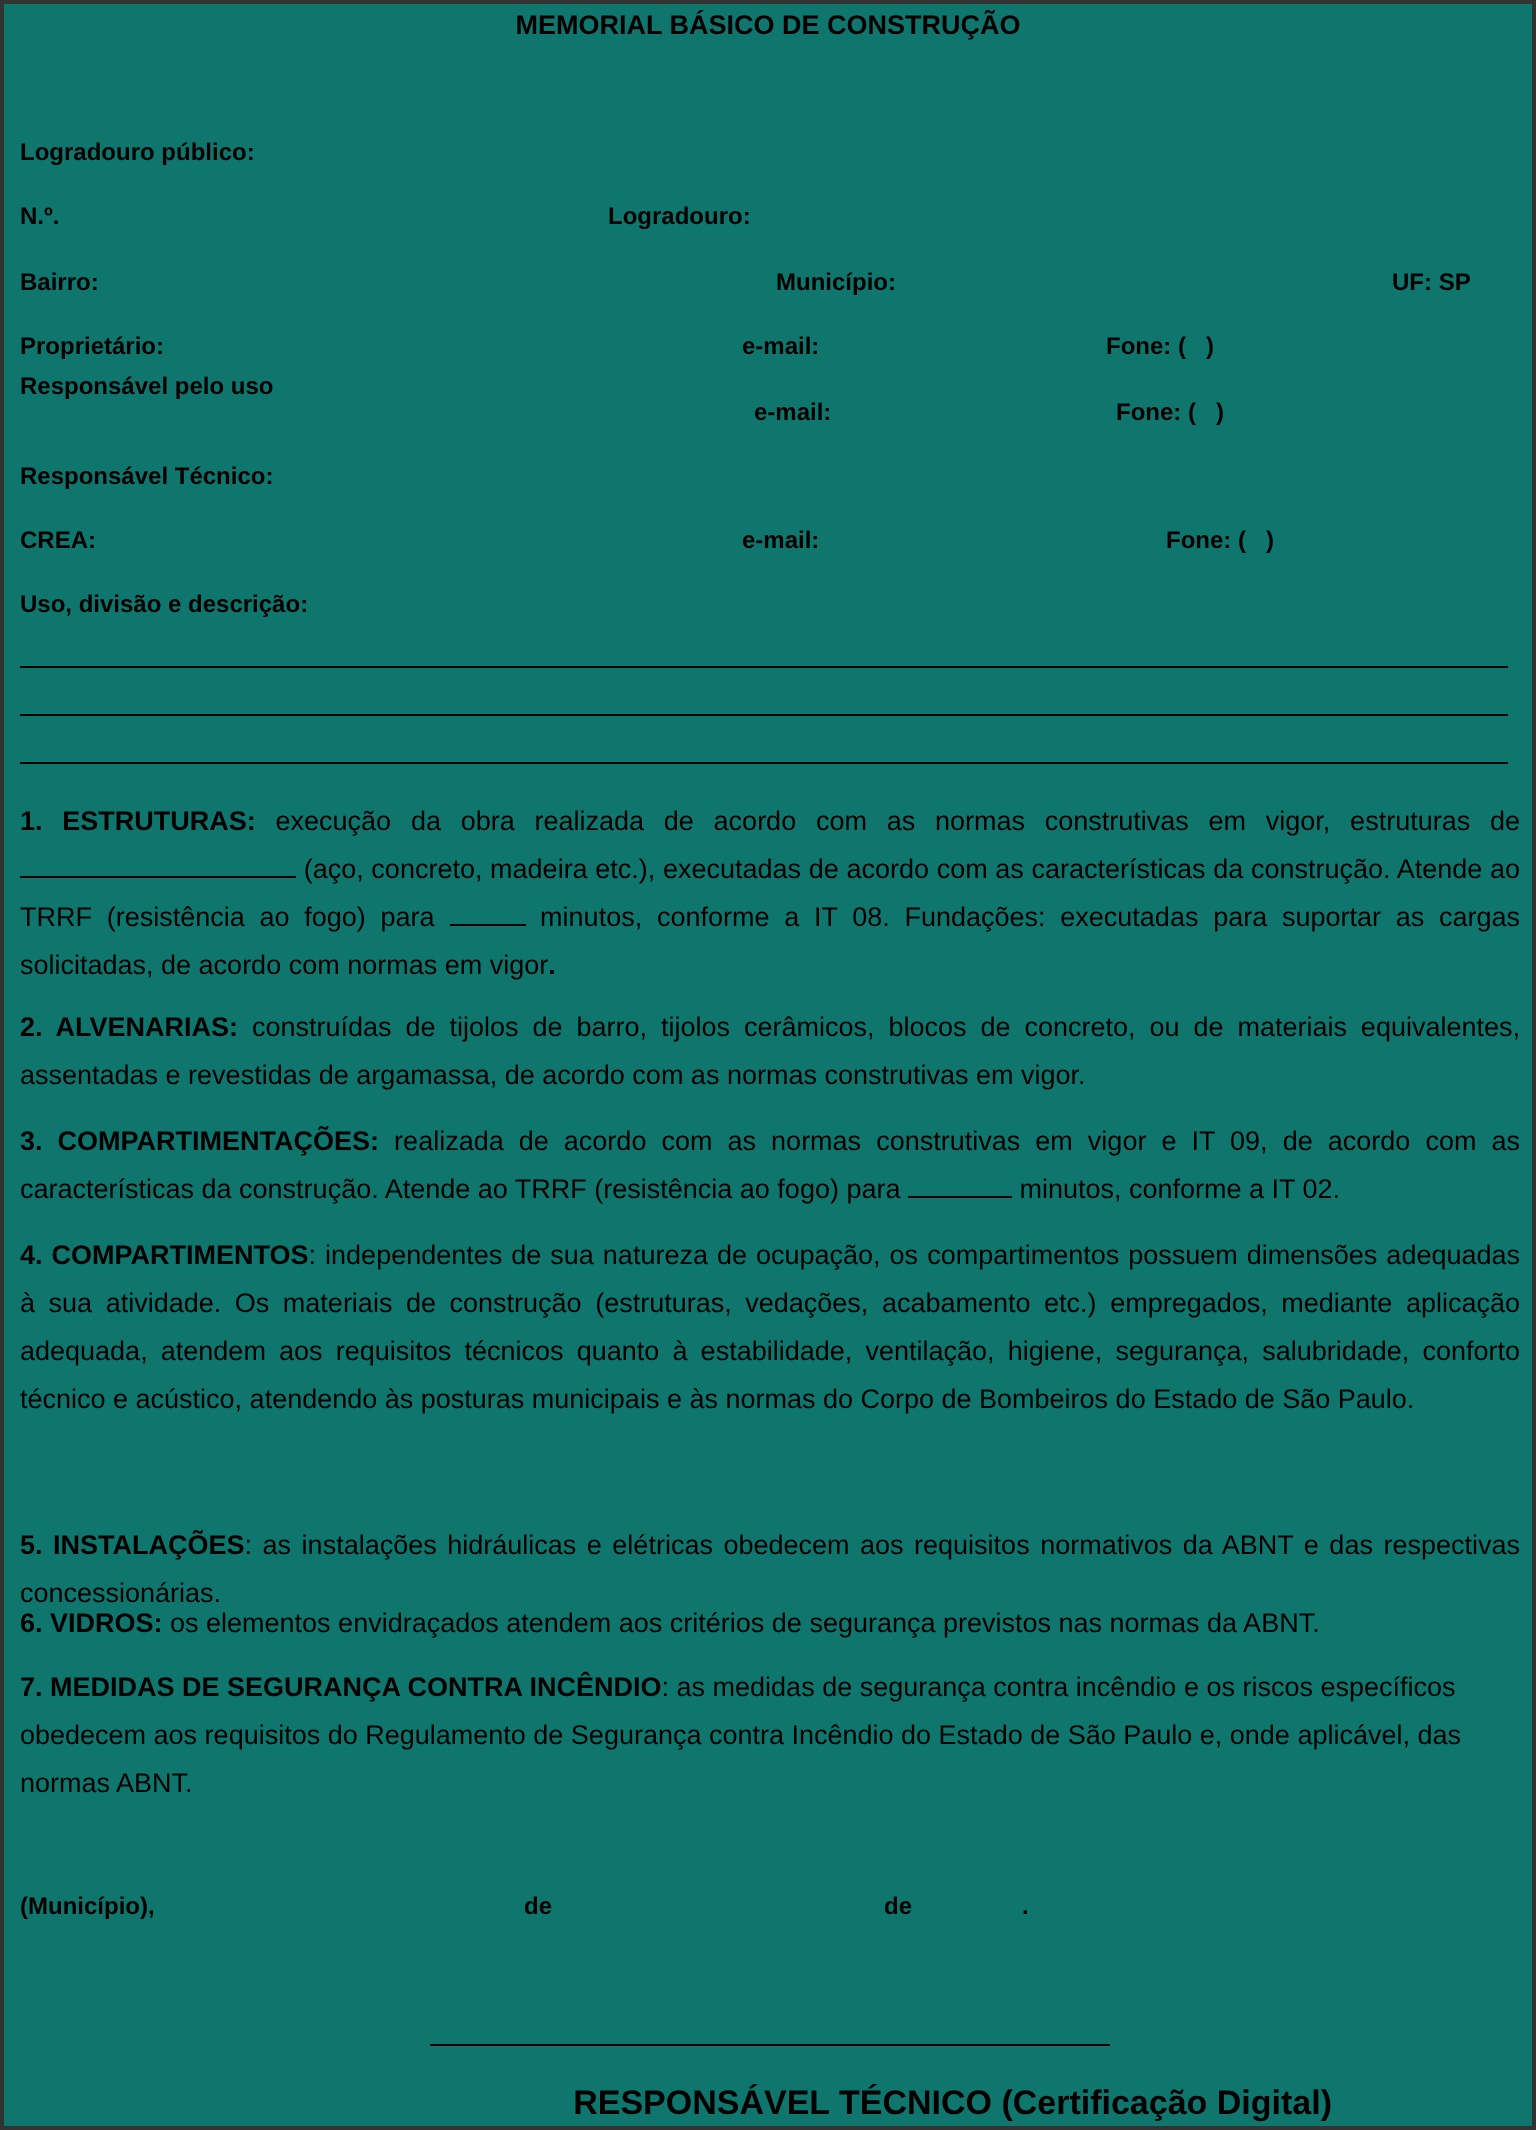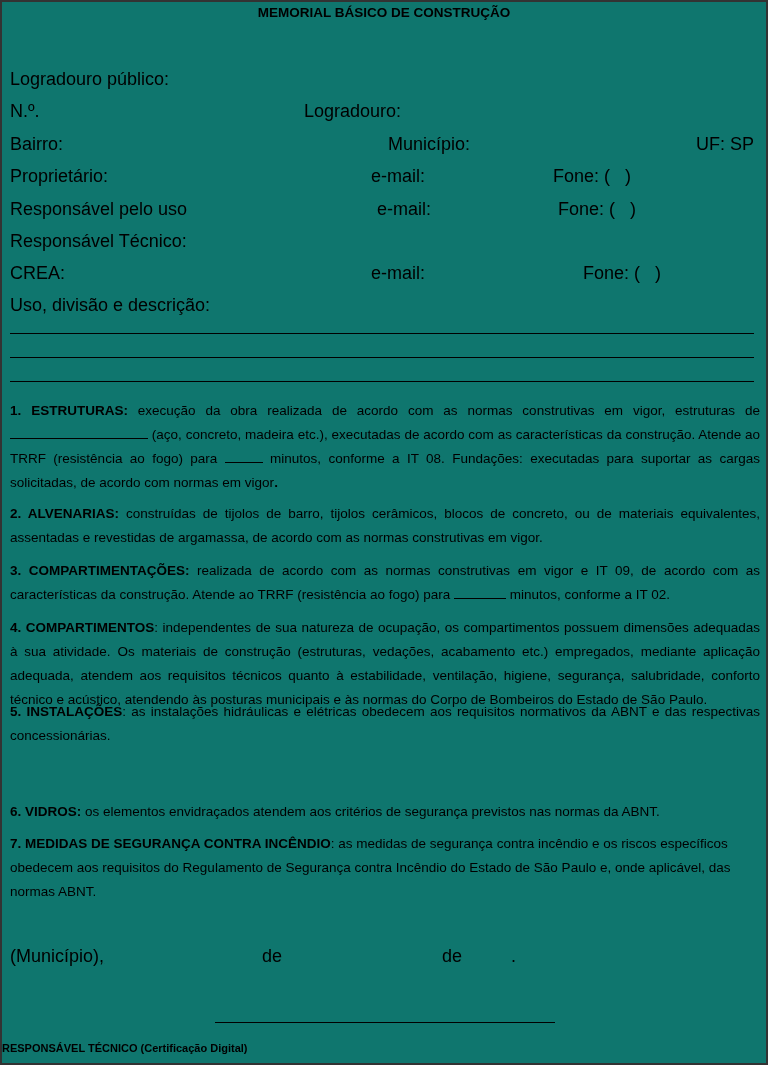--- a/index.html
+++ b/index.html
@@ -1,29 +1,29 @@
 <!DOCTYPE html>
 <html><head>
 <meta charset="utf-8">
 <style>
   html, body { margin: 0; padding: 0; background: #ffffff; }
   body { width: 768px; height: 1065px; position: relative; overflow: hidden;
          font-family: "Liberation Sans", sans-serif; color: #000; }
   .frame { position: absolute; left: 0; top: 0; width: 764px; height: 1061px;
            border: 2px solid #333; background: #0f766e; }
   .abs { position: absolute; white-space: nowrap; }
-  .b { font-weight: normal; font-size: 18px; }
+  .b { font-weight: bold; font-size: 12px; }
   .title { top: 3px; left: 0; width: 764px; text-align: center; font-weight: bold; font-size: 13.5px; }
   .hr { position: absolute; left: 8px; width: 744px; height: 0; border-top: 1.5px solid #000; }
   .para { position: absolute; left: 8px; width: 750px; font-size: 13.5px; line-height: 24px;
           text-align: justify; }
   .para .h { font-weight: bold; }
   .blank { display: inline-block; border-bottom: 1.5px solid #000; height: 12px; vertical-align: baseline; }
   .sigline { position: absolute; left: 213px; width: 340px; top: 1020px; border-top: 1.5px solid #000; }
-  .sigtext { top: 1040px; left: 0; width: 664px; text-align: left; font-weight: bold; font-size: 11px; }
+  .sigtext { top: 1040px; left: 0; width: 664px; text-align: right; font-weight: bold; font-size: 17px; }
   .u { text-decoration: underline; }
 </style>
 </head>
 <body>
 
 <div class="frame">
 
   <div class="abs title">MEMORIAL BÁSICO DE CONSTRUÇÃO</div>
 
   <div class="abs b" style="left:8px;top:67px;">Logradouro público:</div>
@@ -32,21 +32,21 @@
   <div class="abs b" style="left:302px;top:99px;">Logradouro:</div>
 
   <div class="abs b" style="left:8px;top:132px;">Bairro:</div>
   <div class="abs b" style="left:386px;top:132px;">Município:</div>
   <div class="abs b" style="left:694px;top:132px;">UF: SP</div>
 
   <div class="abs b" style="left:8px;top:164px;">Proprietário:</div>
   <div class="abs b" style="left:369px;top:164px;">e-mail:</div>
   <div class="abs b" style="left:551px;top:164px;white-space:pre;">Fone: (   )</div>
 
-  <div class="abs b" style="left:8px;top:197px;">Responsável pelo uso</div>
+  <div class="abs b" style="left:8px;top:184px;">Responsável pelo uso</div>
   <div class="abs b" style="left:375px;top:197px;">e-mail:</div>
   <div class="abs b" style="left:556px;top:197px;white-space:pre;">Fone: (   )</div>
 
   <div class="abs b" style="left:8px;top:229px;">Responsável Técnico:</div>
 
   <div class="abs b" style="left:8px;top:261px;">CREA:</div>
   <div class="abs b" style="left:369px;top:261px;">e-mail:</div>
   <div class="abs b" style="left:581px;top:261px;white-space:pre;">Fone: (   )</div>
 
   <div class="abs b" style="left:8px;top:293px;">Uso, divisão e descrição:</div>
@@ -64,21 +64,21 @@
   </div>
 
   <div class="para" style="top:557px;">
     <span class="h">3. COMPARTIMENTAÇÕES:</span><span> realizada de acordo com as normas construtivas em vigor e IT 09, de acordo com as características da construção. Atende ao TRRF (resistência ao fogo) para </span><span class="blank" style="width:52px;"></span><span> minutos, conforme a IT 02.</span>
   </div>
 
   <div class="para" style="top:614px;">
     <span class="h">4. COMPARTIMENTOS</span><span>: independentes de sua natureza de ocupação, os compartimentos possuem dimensões adequadas à sua atividade. Os materiais de construção (estruturas, vedações, acabamento etc.) empregados, mediante aplicação adequada, atendem aos requisitos técnicos quanto à estabilidade, ventilação, higiene, segurança, salubridade, conforto técnico e acústico, atendendo às posturas municipais e às normas do Corpo de Bombeiros do Estado de São Paulo.</span>
   </div>
 
-  <div class="para" style="top:698px;">
+  <div class="para" style="top:759px;">
     <span class="h">5. INSTALAÇÕES</span><span>: as instalações hidráulicas e elétricas obedecem aos requisitos normativos da ABNT e das respectivas concessionárias.</span>
   </div>
 
   <div class="para" style="top:798px;">
     <span class="h">6. VIDROS:</span><span> os elementos envidraçados atendem aos critérios de segurança previstos nas normas da ABNT.</span>
   </div>
 
   <div class="para" style="top:830px;text-align:left;">
     <span class="h">7. MEDIDAS DE SEGURANÇA CONTRA INCÊNDIO</span><span>: as medidas de segurança contra incêndio e os riscos específicos</span><br><span> obedecem aos requisitos do Regulamento de Segurança contra Incêndio do Estado de São Paulo e, onde aplicável, das normas ABNT.</span>
   </div>

